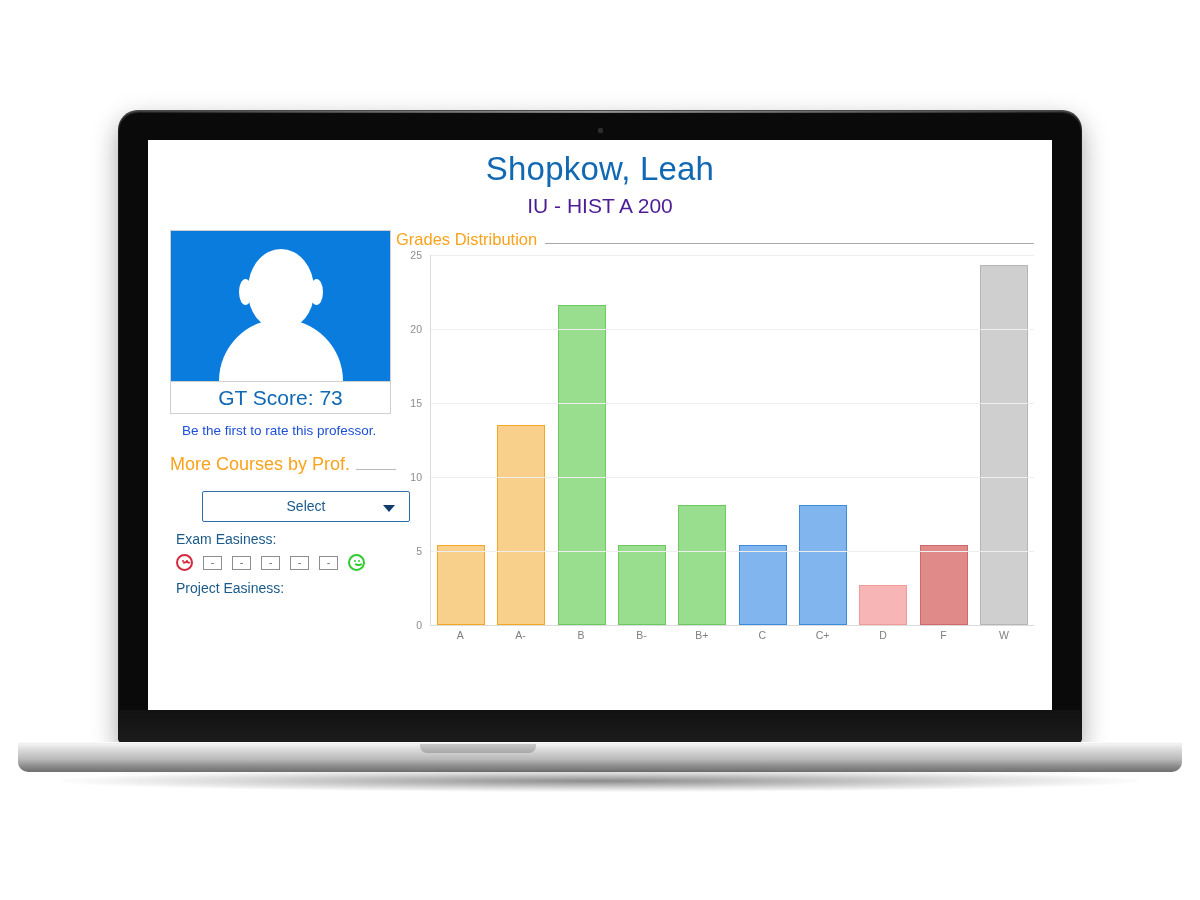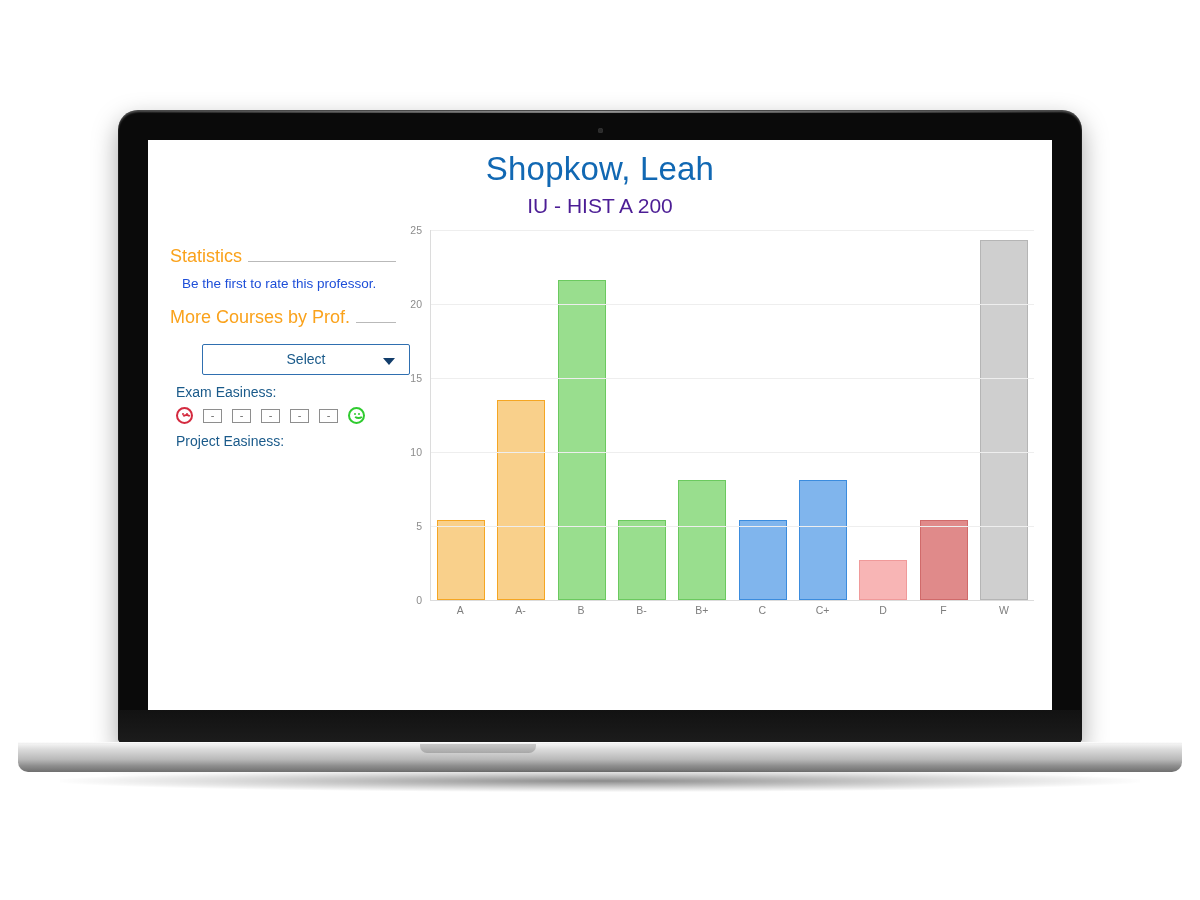--- a/index.html
+++ b/index.html
@@ -187,25 +187,30 @@
     <div class="screen">
       <div class="page">
 
         <h1 class="prof-name">Shopkow, Leah</h1>
         <div class="course-line">IU - HIST A 200</div>
 
         <div class="content">
 
           <div class="sidebar">
 
-
-            <div class="sec-head">
-              <span class="t">Statistics</span>
-              <span class="rule"></span>
-            </div>
+            <div class="avatar-card">
+              <div class="avatar-img">
+                <span class="avatar-head"></span>
+                <span class="avatar-ear-l"></span>
+                <span class="avatar-ear-r"></span>
+                <span class="avatar-body"></span>
+              </div>
+              <div class="gt-score">GT Score: 73</div>
+            </div>
+
             <div class="stat-text">Be the first to rate this professor.</div>
 
             <div class="sec-head">
               <span class="t">More Courses by Prof.</span>
               <span class="rule"></span>
             </div>
 
             <div class="select-wrap">
               <div class="select-box">
                 <span class="label">Select</span>
@@ -231,20 +236,24 @@
                 <span class="eye l"></span>
                   <span class="eye r"></span>
                   <span class="mouth"></span>
               </span>
             </div>
 
             <div class="rate-label">Project Easiness:</div>
           </div>
 
           <div class="chart-panel">
+            <div class="chart-head">
+              <span class="t">Grades Distribution</span>
+              <span class="rule"></span>
+            </div>
 
             <div class="plot">
               <div class="y-axis" id="y-axis">
                   <span class="ytick" style="top: 370px;">0</span>
                   <span class="ytick" style="top: 296px;">5</span>
                   <span class="ytick" style="top: 222px;">10</span>
                   <span class="ytick" style="top: 148px;">15</span>
                   <span class="ytick" style="top: 74px;">20</span>
                   <span class="ytick" style="top: 0px;">25</span>
                 </div>

